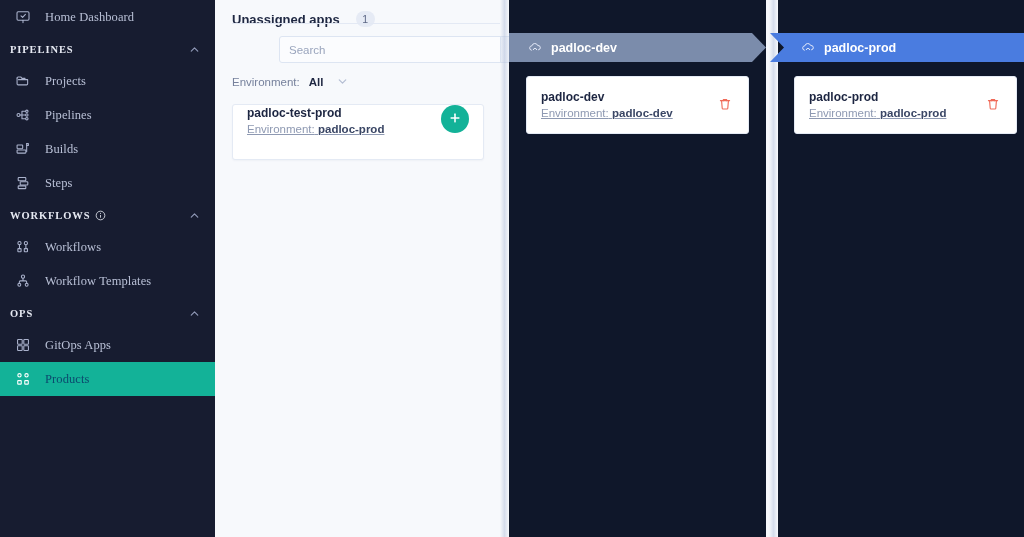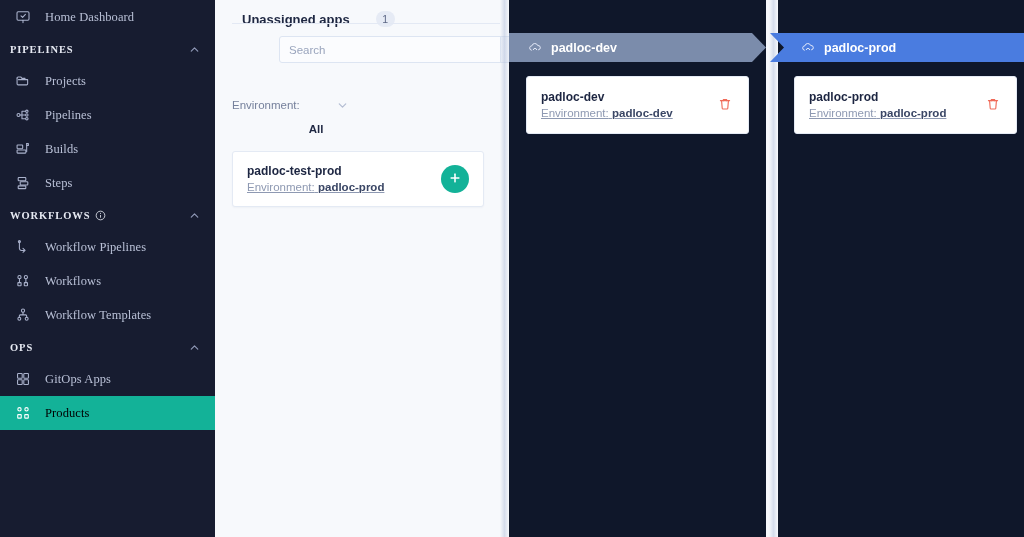--- a/index.html
+++ b/index.html
@@ -31,21 +31,21 @@
     letter-spacing: .1px;
   }
   .nav-item .ico {
     width: 18px; height: 18px;
     display: flex; align-items: center; justify-content: center;
     flex: 0 0 18px;
     color: #aab2cc;
   }
   .nav-item.active {
     background: #13b298;
-    color: #000000;
+    color: #0c4a6e;
   }
   .nav-item.active .ico { color: #ffffff; }
   .nav-group {
     height: 30px;
     display: flex; align-items: center;
     padding: 0 14px 0 10px;
     font-size: 10.5px;
     font-weight: bold;
     letter-spacing: .9px;
     color: #e7eaf3;
@@ -68,23 +68,23 @@
     width: 285px; flex: 0 0 285px;
     padding: 0 17px;
     position: relative;
     background: #f7f9fc;
   }
   .topline {
     position: absolute; left: 17px; right: 0; top: 23px;
     height: 1px; background: #e3e9f4;
   }
   .ua-head {
-    display: flex; align-items: center; gap: 26px;
+    display: flex; align-items: center; gap: 16px;
     padding-top: 11px; padding-bottom: 9px;
-    margin-left: 10px;
+    margin-left: 0;
   }
   .ua-title { font-size: 13px; font-weight: bold; color: #1e2742; }
   .ua-count {
     min-width: 19px; height: 16px; padding: 0 5px;
     border-radius: 9px; background: #e6ebf5;
     color: #5b6684; font-size: 10.5px;
     display: flex; align-items: center; justify-content: center;
   }
   .search-row {
     display: flex; height: 27px; width: 252px;
@@ -102,30 +102,30 @@
     width: 30px; background: #eef2f9;
     border: none; border-left: 1px solid #dde5f2;
     display: flex; align-items: center; justify-content: center;
     color: #3d4a66; cursor: pointer;
   }
   .env-filter {
     display: flex; align-items: center; gap: 9px;
     margin-top: 12px; font-size: 11.5px;
   }
   .env-filter .lbl { color: #76819c; }
-  .env-filter .val { color: #1e2742; font-weight: bold; margin-top: 48px; }
+  .env-filter .val { color: #1e2742; font-weight: bold; }
   .env-filter .chev { color: #b3bdd2; display: flex; margin-left: 4px; }
 
   .ua-card {
     margin-top: 16px;
     width: 252px; height: 56px;
     background: #ffffff;
     border: 1px solid #e4eaf4;
     border-radius: 3px;
-    display: flex; align-items: center;
+    display: flex; align-items: flex-start;
     padding: 0 14px;
     box-shadow: 0 1px 2px rgba(40,60,110,.045);
   }
   .ua-card .info { flex: 1 1 auto; }
   .card-name { font-size: 12px; font-weight: bold; color: #1c2541; line-height: 16px; }
   .card-env { font-size: 11.5px; color: #8e99b2; line-height: 17px; text-decoration: underline; }
   .card-env b { color: #3a4665; font-weight: bold; }
   .add-btn {
     width: 28px; height: 28px; border-radius: 50%;
     background: #13b298; border: none;
@@ -264,30 +264,20 @@
               <circle cx="8" cy="4.9" r=".75" fill="currentColor" stroke="none"></circle>
             </svg>
           </span>
         </span>
         <span class="spacer"></span>
         <span class="chev">
           <svg width="13" height="13" viewBox="0 0 16 16" fill="none" stroke="currentColor" stroke-width="1.5" stroke-linecap="round" stroke-linejoin="round">
             <polyline points="4,10 8,6 12,10"></polyline>
           </svg>
         </span>
-      </div>
-      <div class="nav-item">
-        <span class="ico">
-          <svg width="16" height="16" viewBox="0 0 20 20" fill="none" stroke="currentColor" stroke-width="1.35" stroke-linecap="round" stroke-linejoin="round">
-            <path d="M5.5 3.2v8.5a2.6 2.6 0 0 0 2.6 2.6h3.6"></path>
-            <polyline points="10,11.8 12.6,14.3 10,16.6"></polyline>
-            <circle cx="5.5" cy="3.2" r="1.3"></circle>
-          </svg>
-        </span>
-        <span>Workflow Pipelines</span>
       </div>
       <div class="nav-item">
         <span class="ico">
           <svg width="16" height="16" viewBox="0 0 20 20" fill="none" stroke="currentColor" stroke-width="1.35" stroke-linecap="round" stroke-linejoin="round">
             <circle cx="5.6" cy="5.2" r="2"></circle>
             <circle cx="13.6" cy="5.2" r="2"></circle>
             <rect x="3.6" y="12" width="4" height="4" rx=".6"></rect>
             <rect x="11.6" y="12" width="4" height="4" rx=".6"></rect>
             <path d="M5.6 7.2v4.8M13.6 7.2v4.8"></path>
           </svg>

